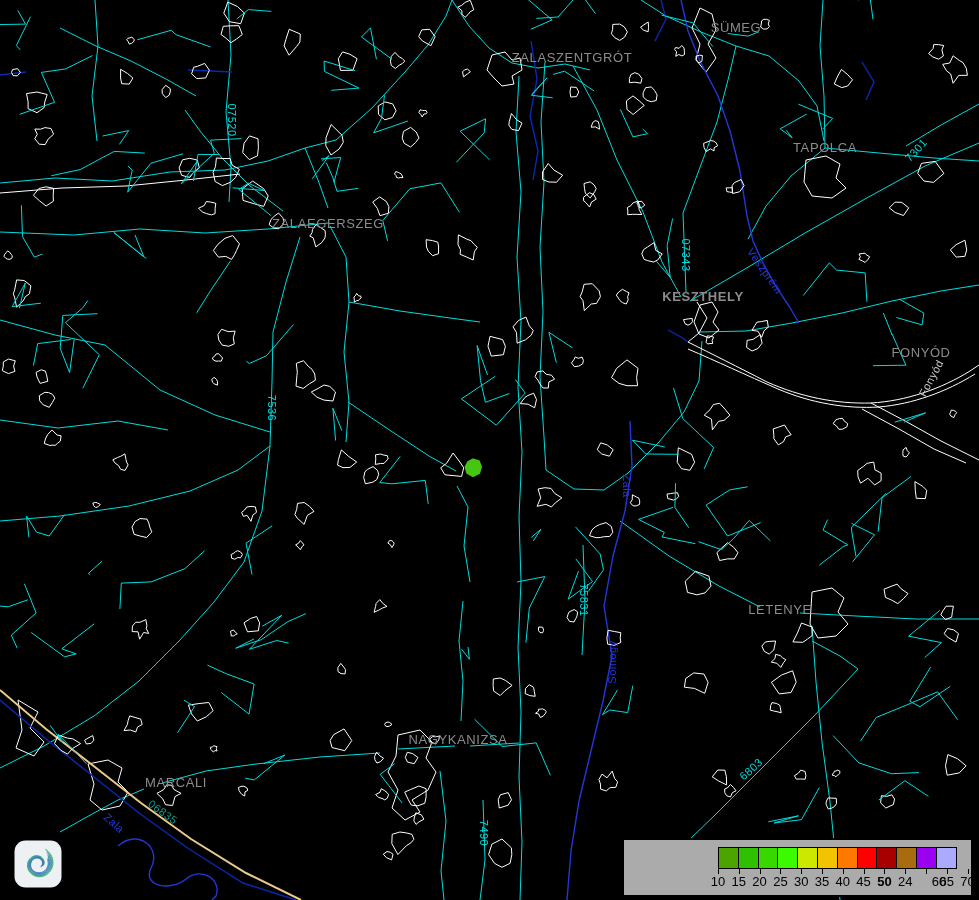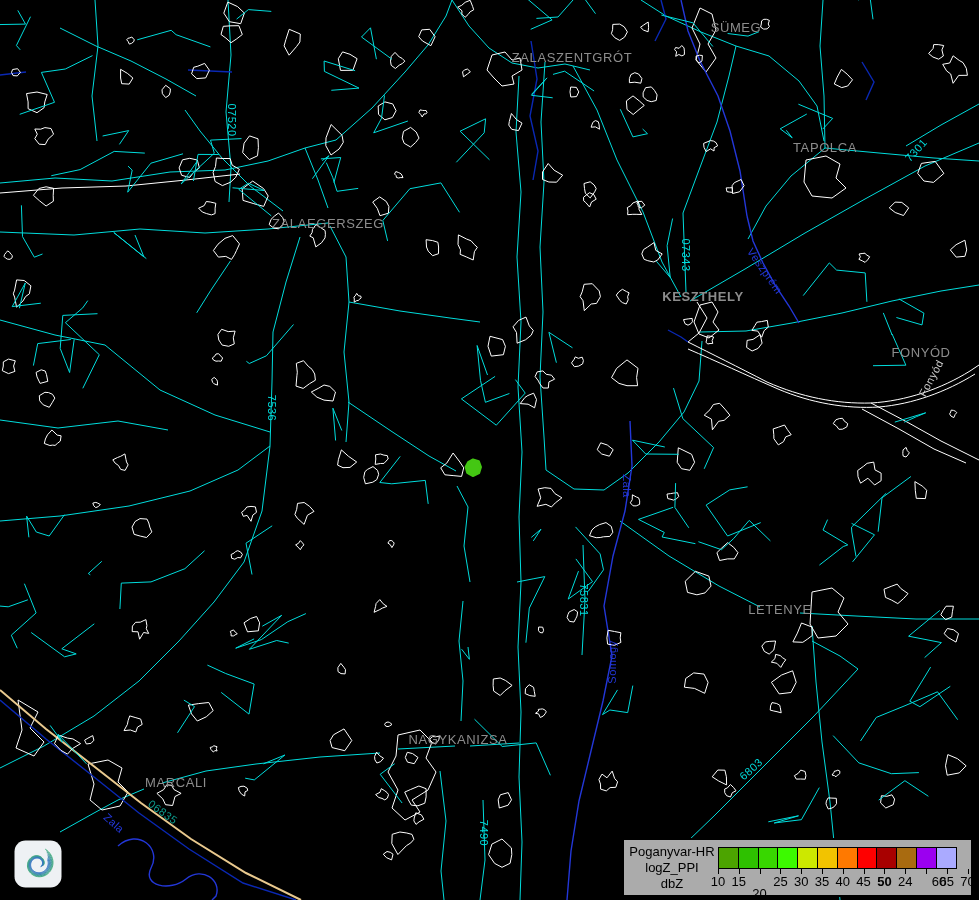--- a/index.html
+++ b/index.html
@@ -384,46 +384,41 @@
       <div class="road-label" style="left: 163px; top: 812px; color: rgb(13, 158, 143); transform: translate(-50%, -50%) rotate(36deg);">06835</div>
       <div class="road-label" style="left: 765px; top: 271px; color: rgb(35, 55, 216); transform: translate(-50%, -50%) rotate(55deg);">Veszprém</div>
       <div class="road-label" style="left: 627px; top: 486px; color: rgb(35, 55, 216); transform: translate(-50%, -50%) rotate(90deg);">Zala</div>
       <div class="road-label" style="left: 612px; top: 662px; color: rgb(35, 55, 216); transform: translate(-50%, -50%) rotate(-90deg);">Somogy</div>
       <div class="road-label" style="left: 114px; top: 823px; color: rgb(35, 55, 216); transform: translate(-50%, -50%) rotate(42deg);">Zala</div>
       <div class="road-label" style="left: 931px; top: 378px; color: rgb(201, 201, 201); transform: translate(-50%, -50%) rotate(-62deg);">Fonyód</div>
     </div>
 
 
   <div class="legend">
-    <div class="legend-title">
-      <div>Poganyvar-HR</div>
-      <div>logZ_PPI</div>
-      <div>dbZ</div>
-    </div>
     <div id="legend-cells">
         <div class="legend-cell" style="background: rgb(76, 164, 0);"></div>
         <div class="legend-cell" style="background: rgb(46, 193, 0);"></div>
         <div class="legend-cell" style="background: rgb(56, 215, 0);"></div>
         <div class="legend-cell" style="background: rgb(60, 250, 0);"></div>
         <div class="legend-cell" style="background: rgb(204, 232, 0);"></div>
         <div class="legend-cell" style="background: rgb(242, 195, 0);"></div>
         <div class="legend-cell" style="background: rgb(255, 121, 0);"></div>
         <div class="legend-cell" style="background: rgb(255, 0, 0);"></div>
         <div class="legend-cell" style="background: rgb(168, 0, 0);"></div>
         <div class="legend-cell" style="background: rgb(169, 107, 16);"></div>
         <div class="legend-cell" style="background: rgb(155, 0, 240);"></div>
         <div class="legend-cell" style="background: rgb(170, 170, 255);"></div>
       </div>
     <div id="legend-ticklabels">
         <div class="legend-tick" style="left: 94px;"></div>
         <div class="legend-ticklabel" style="left: 94px;">10</div>
         <div class="legend-tick" style="left: 114.8px;"></div>
         <div class="legend-ticklabel" style="left: 114.8px;">15</div>
         <div class="legend-tick" style="left: 135.6px;"></div>
-        <div class="legend-ticklabel" style="left: 135.6px; margin-top: 12px;">20</div>
+        <div class="legend-ticklabel" style="left: 135.6px;">20</div>
         <div class="legend-tick" style="left: 156.4px;"></div>
         <div class="legend-ticklabel" style="left: 156.4px;">25</div>
         <div class="legend-tick" style="left: 177.2px;"></div>
         <div class="legend-ticklabel" style="left: 177.2px;">30</div>
         <div class="legend-tick" style="left: 198px;"></div>
         <div class="legend-ticklabel" style="left: 198px;">35</div>
         <div class="legend-tick" style="left: 218.8px;"></div>
         <div class="legend-ticklabel" style="left: 218.8px;">40</div>
         <div class="legend-tick" style="left: 239.6px;"></div>
         <div class="legend-ticklabel" style="left: 239.6px;">45</div>

